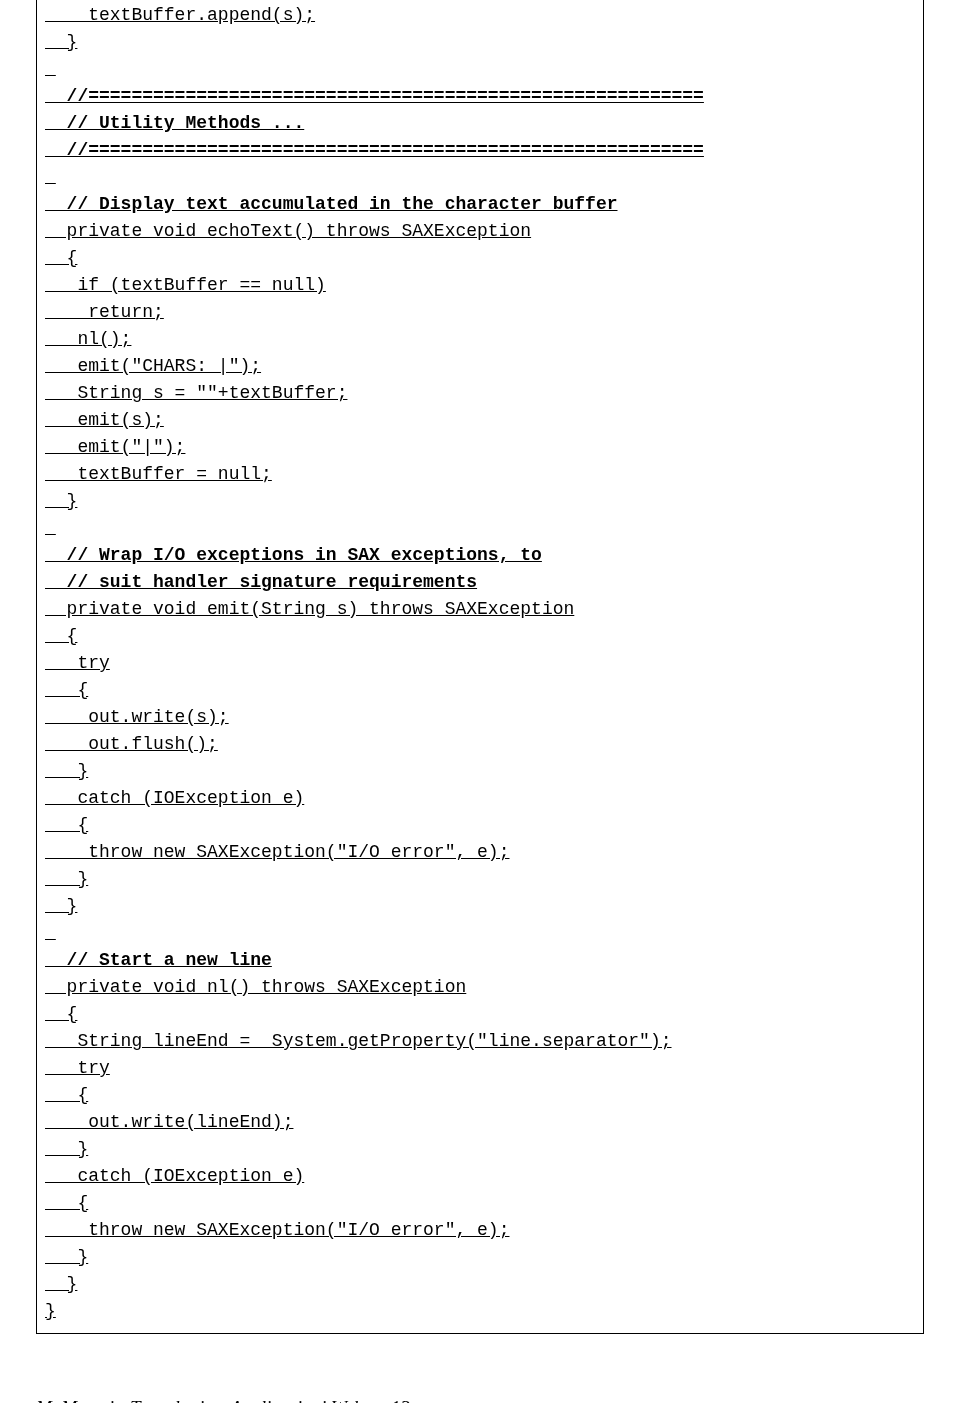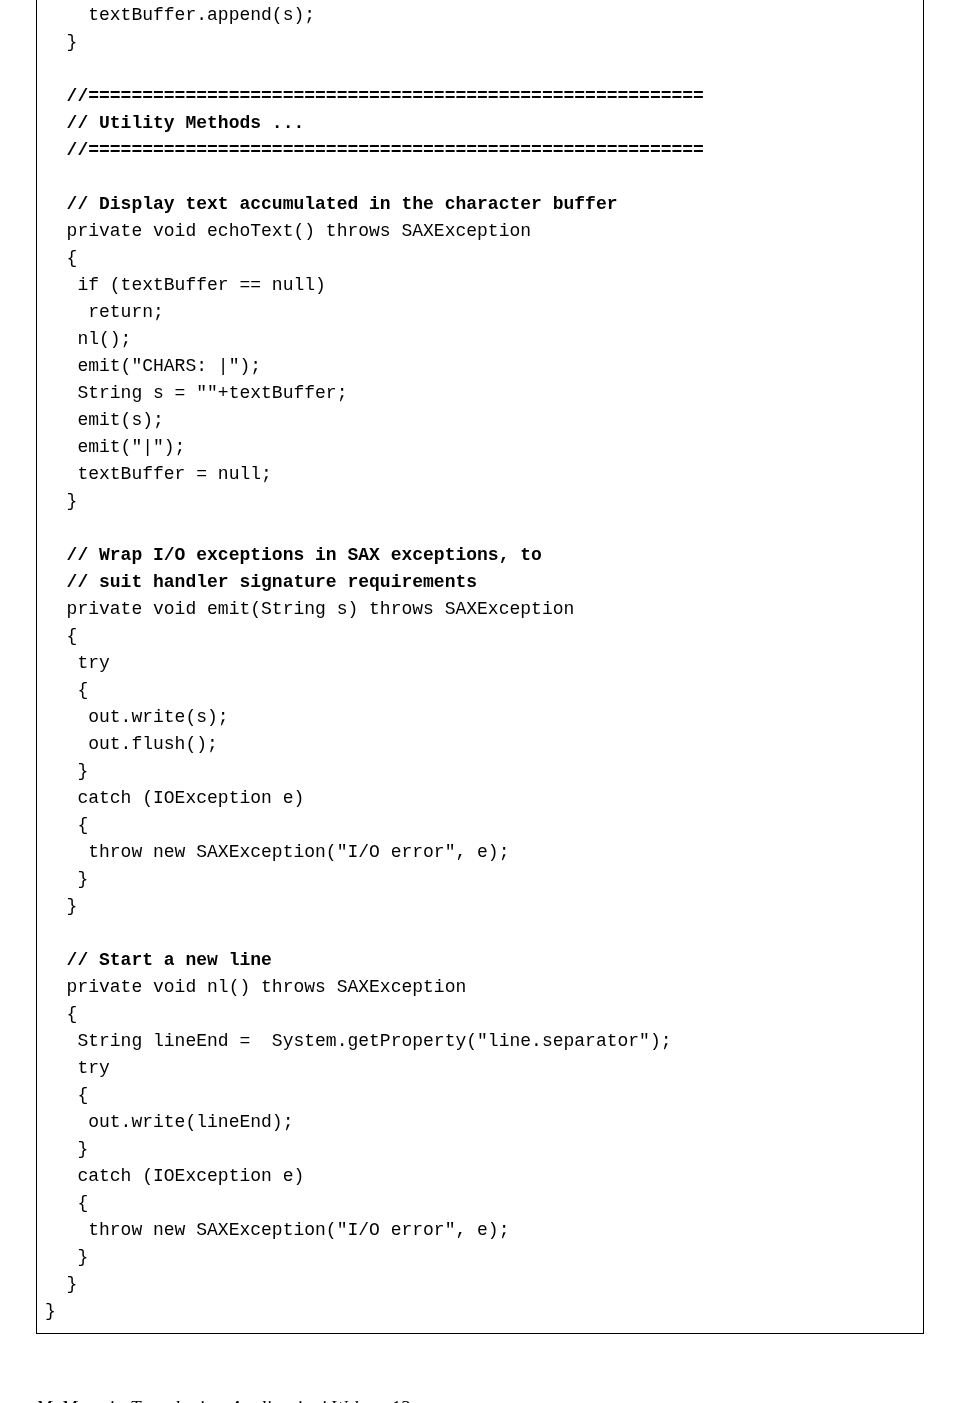--- a/index.html
+++ b/index.html
@@ -14,20 +14,21 @@
     .page {
       padding: 0;
     }
     .code-box {
       border: 1px solid #000000;
       border-top: none;
       margin: 0 36px;
       padding: 2px 8px 8px 8px;
       white-space: pre;
       font-family: "Courier New", Courier, monospace;
+      text-decoration: underline;
     }
     .code-line {
       white-space: pre;
     }
     .bold {
       font-weight: bold;
     }
     .footer {
       font-family: "Times New Roman", Times, serif;
       font-style: italic;

